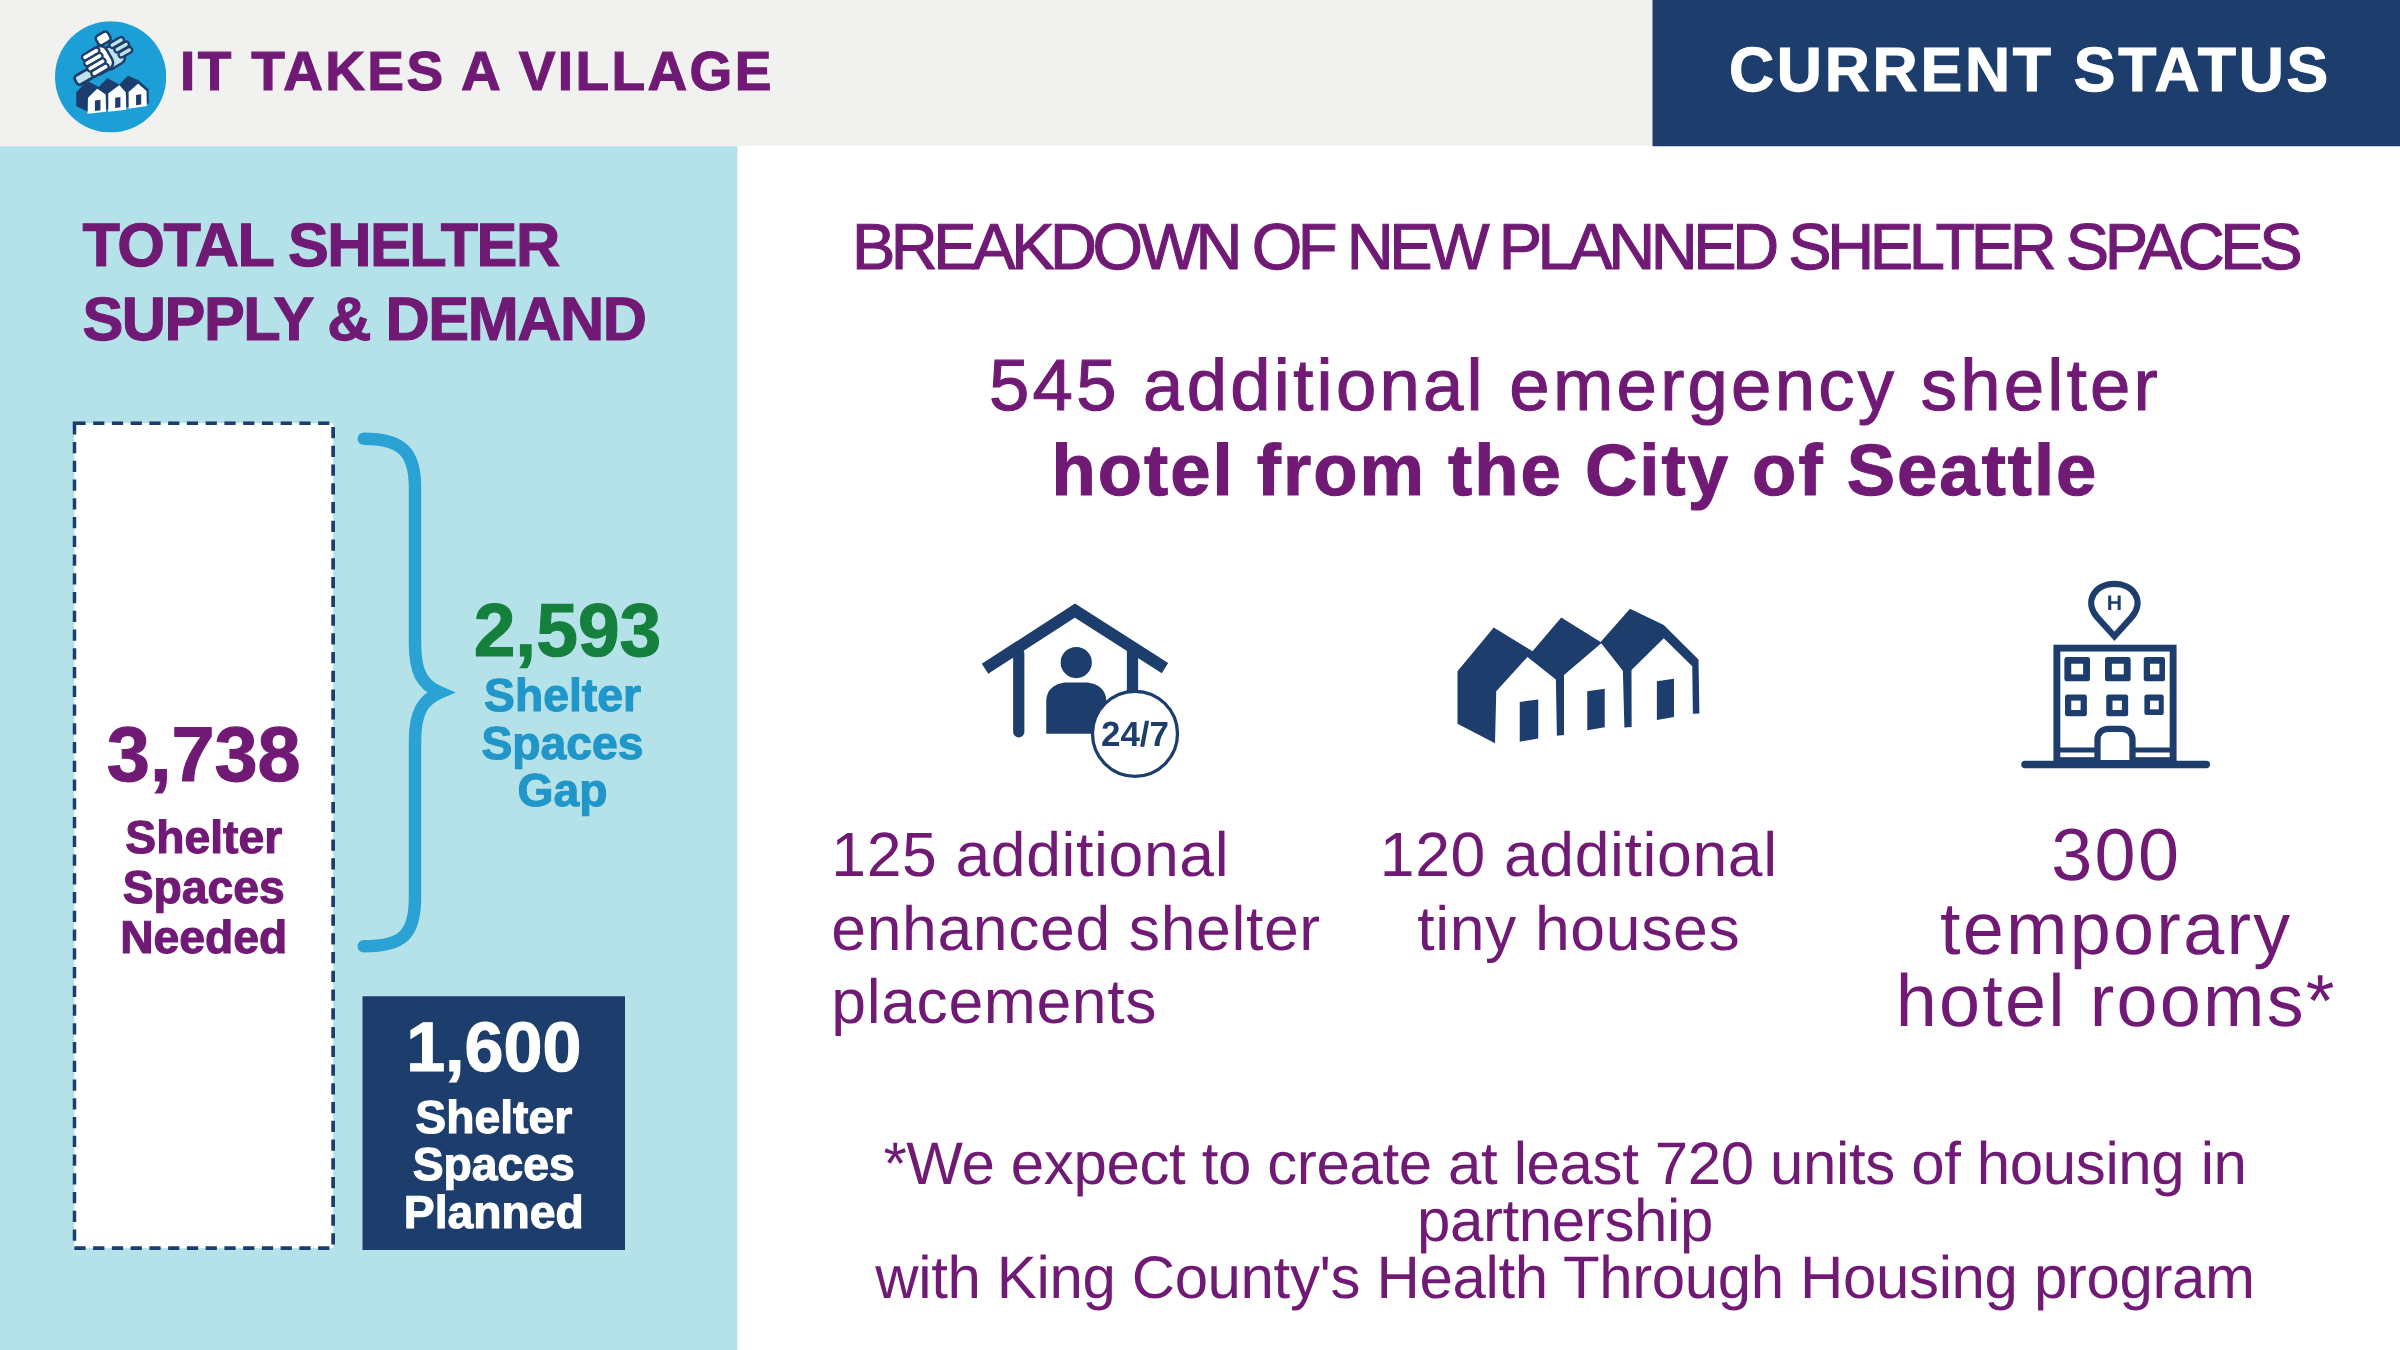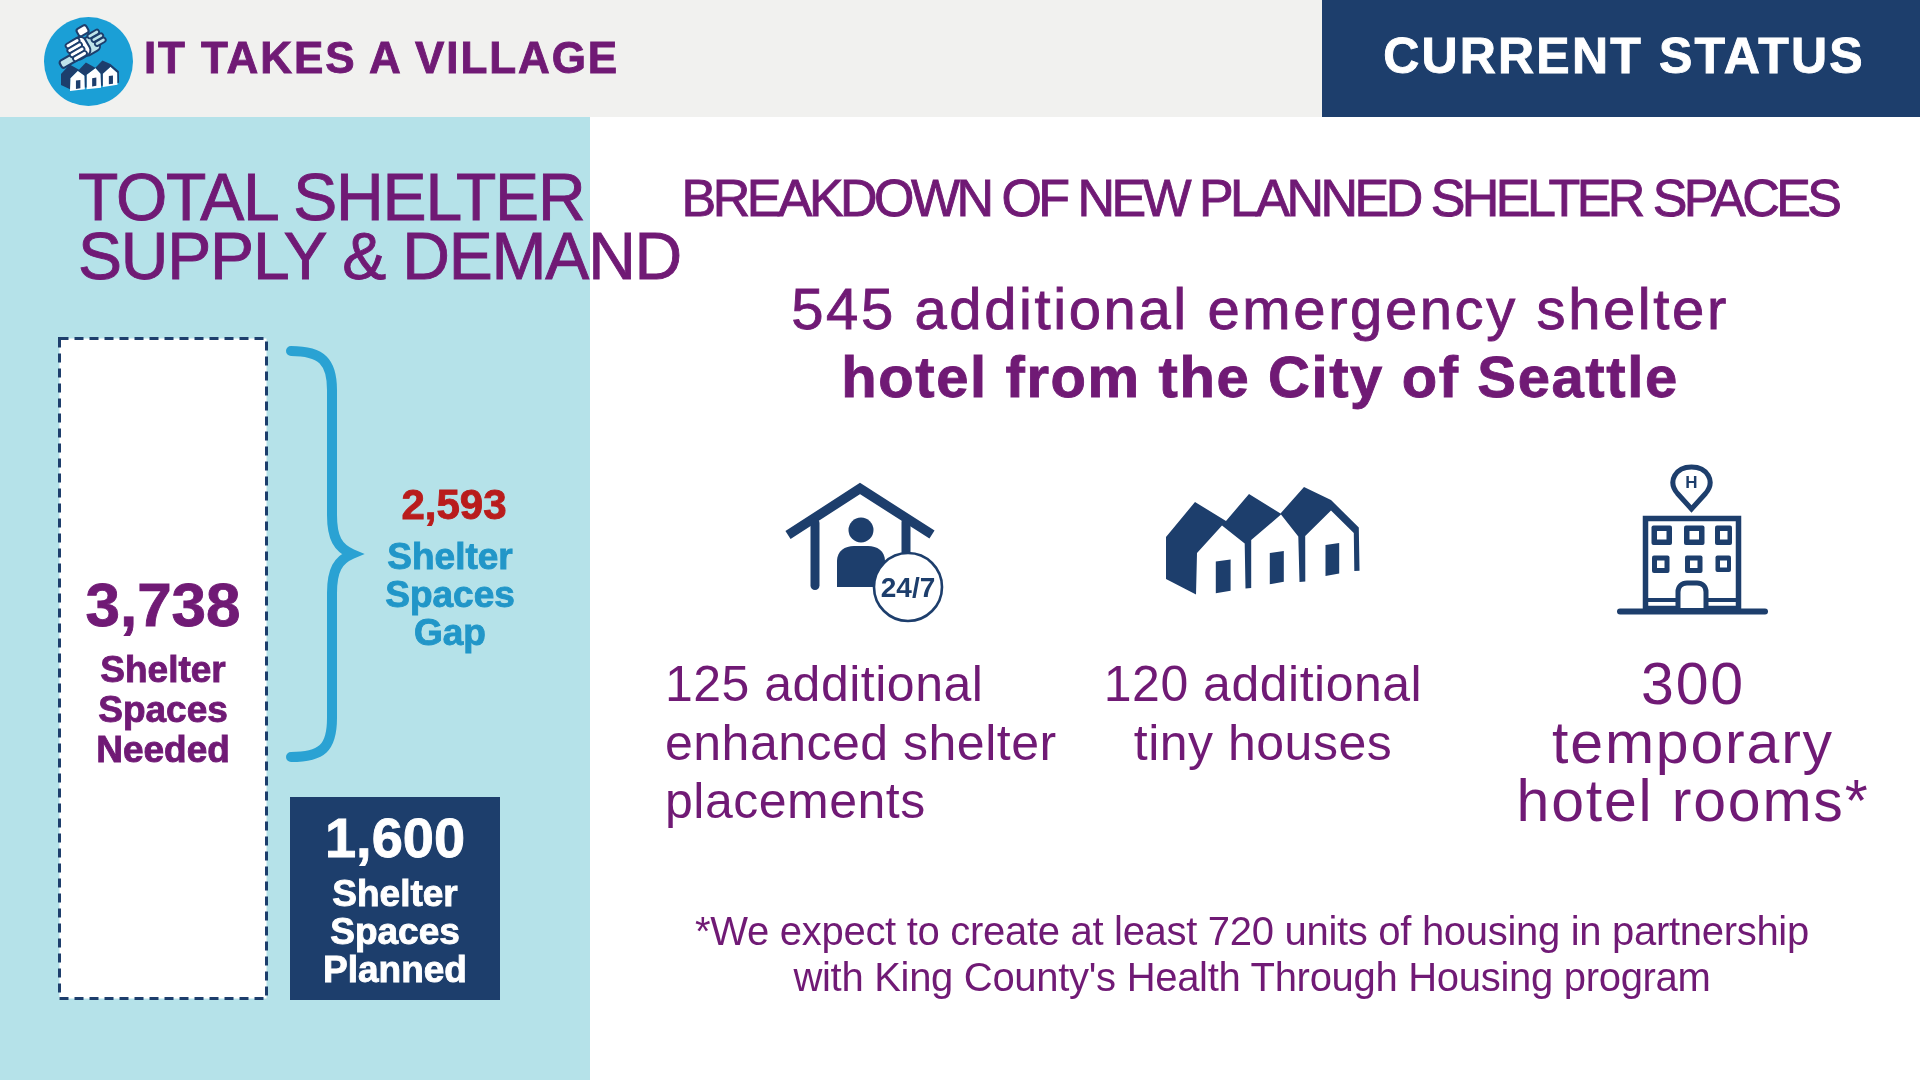--- a/index.html
+++ b/index.html
@@ -50,35 +50,35 @@
 </svg>
 
 <div class="abs navy xb" style="left:144px;top:36px;font-size:44px;line-height:44px;font-weight:bold;letter-spacing:1.9px;">IT TAKES A VILLAGE</div>
 
 <div class="abs" style="left:1322px;top:0;width:598px;height:117px;background:#1d3e6c;"></div>
 
 <div class="abs xb" style="left:1325px;top:31px;width:598px;text-align:center;color:#ffffff;font-size:50px;line-height:50px;font-weight:bold;letter-spacing:2.2px;">CURRENT STATUS</div>
 
 <div class="abs" style="left:0;top:117px;width:590px;height:963px;background:#b5e2e9;"></div>
 
-<div class="abs navy xb" style="left:78px;top:168px;font-size:66px;line-height:59px;font-weight:normal;letter-spacing:-1.2px;">TOTAL SHELTER<br>SUPPLY &amp; DEMAND</div>
+<div class="abs navy xb" style="left:66px;top:168px;font-size:49px;line-height:59px;font-weight:bold;letter-spacing:-1.2px;">TOTAL SHELTER<br>SUPPLY &amp; DEMAND</div>
 
 <svg class="abs" style="left:58px;top:337px;" width="210" height="663">
   <rect x="1.5" y="1.5" width="207" height="660" fill="#ffffff" stroke="#1d3e6c" stroke-width="3" stroke-dasharray="9 6"></rect>
 </svg>
 
 <div class="abs navy xb" style="left:58px;top:574px;width:210px;text-align:center;font-size:62px;line-height:62px;font-weight:bold;">3,738</div>
 
 <div class="abs navy xb" style="left:58px;top:650px;width:210px;text-align:center;font-size:37px;line-height:40px;font-weight:bold;">Shelter<br>Spaces<br>Needed</div>
 
 <svg class="abs" style="left:280px;top:340px;" width="85" height="430" viewBox="0 0 85 430">
   <path d="M11,11 C42,11 52,22 52,50 L52,175 C52,198 58,208 72,214 C58,220 52,230 52,253 L52,378 C52,408 42,417 11,417" fill="none" stroke="#2aa2d3" stroke-width="10" stroke-linecap="round"></path>
 </svg>
 
-<div class="abs xb" style="left:354px;top:474px;width:200px;text-align:center;color:#b91c1c;font-size:42px;line-height:62px;font-weight:bold;">2,593</div>
+<div class="abs xb" style="left:354px;top:474px;width:200px;text-align:center;color:#15803d;font-size:60px;line-height:62px;font-weight:bold;">2,593</div>
 
 <div class="abs xb" style="left:350px;top:538px;width:200px;text-align:center;color:#2196c8;font-size:37px;line-height:38px;font-weight:bold;">Shelter<br>Spaces<br>Gap</div>
 
 <div class="abs" style="left:290px;top:797px;width:210px;height:203px;background:#1d3e6c;"></div>
 
 <div class="abs xb" style="left:290px;top:810px;width:210px;text-align:center;color:#ffffff;font-size:56px;line-height:56px;font-weight:bold;">1,600</div>
 
 <div class="abs xb" style="left:290px;top:875px;width:210px;text-align:center;color:#ffffff;font-size:37px;line-height:38px;font-weight:bold;">Shelter<br>Spaces<br>Planned</div>
 
 <div class="abs navy xb" style="left:600px;top:172px;width:1320px;text-align:center;font-size:52px;line-height:52px;font-weight:normal;letter-spacing:-3.55px;white-space:nowrap;">BREAKDOWN OF NEW PLANNED SHELTER SPACES</div>
@@ -150,13 +150,13 @@
     <rect x="110" y="100.5" width="7" height="7"></rect>
   </g>
 </svg>
 
 <div class="abs navy" style="left:665px;top:655px;width:400px;text-align:left;font-size:50px;line-height:58.5px;letter-spacing:0.5px;">125 additional<br>enhanced shelter<br>placements</div>
 
 <div class="abs navy" style="left:1063px;top:655px;width:400px;text-align:center;font-size:50px;line-height:58.5px;letter-spacing:0.5px;">120 additional<br>tiny houses</div>
 
 <div class="abs navy" style="left:1493px;top:655px;width:400px;text-align:center;font-size:59px;line-height:58.5px;letter-spacing:1.8px;">300 temporary<br>hotel rooms*</div>
 
-<div class="abs navy" style="left:592px;top:909px;width:1320px;text-align:center;font-size:40px;line-height:45.5px;letter-spacing:-0.3px;">*We expect to create at least 720 units of housing in partnership<br>with King County's Health Through Housing program</div>
+<div class="abs navy" style="left:592px;top:909px;width:1320px;text-align:center;font-size:48px;line-height:45.5px;letter-spacing:-0.3px;">*We expect to create at least 720 units of housing in partnership<br>with King County's Health Through Housing program</div>
 
 </body></html>

